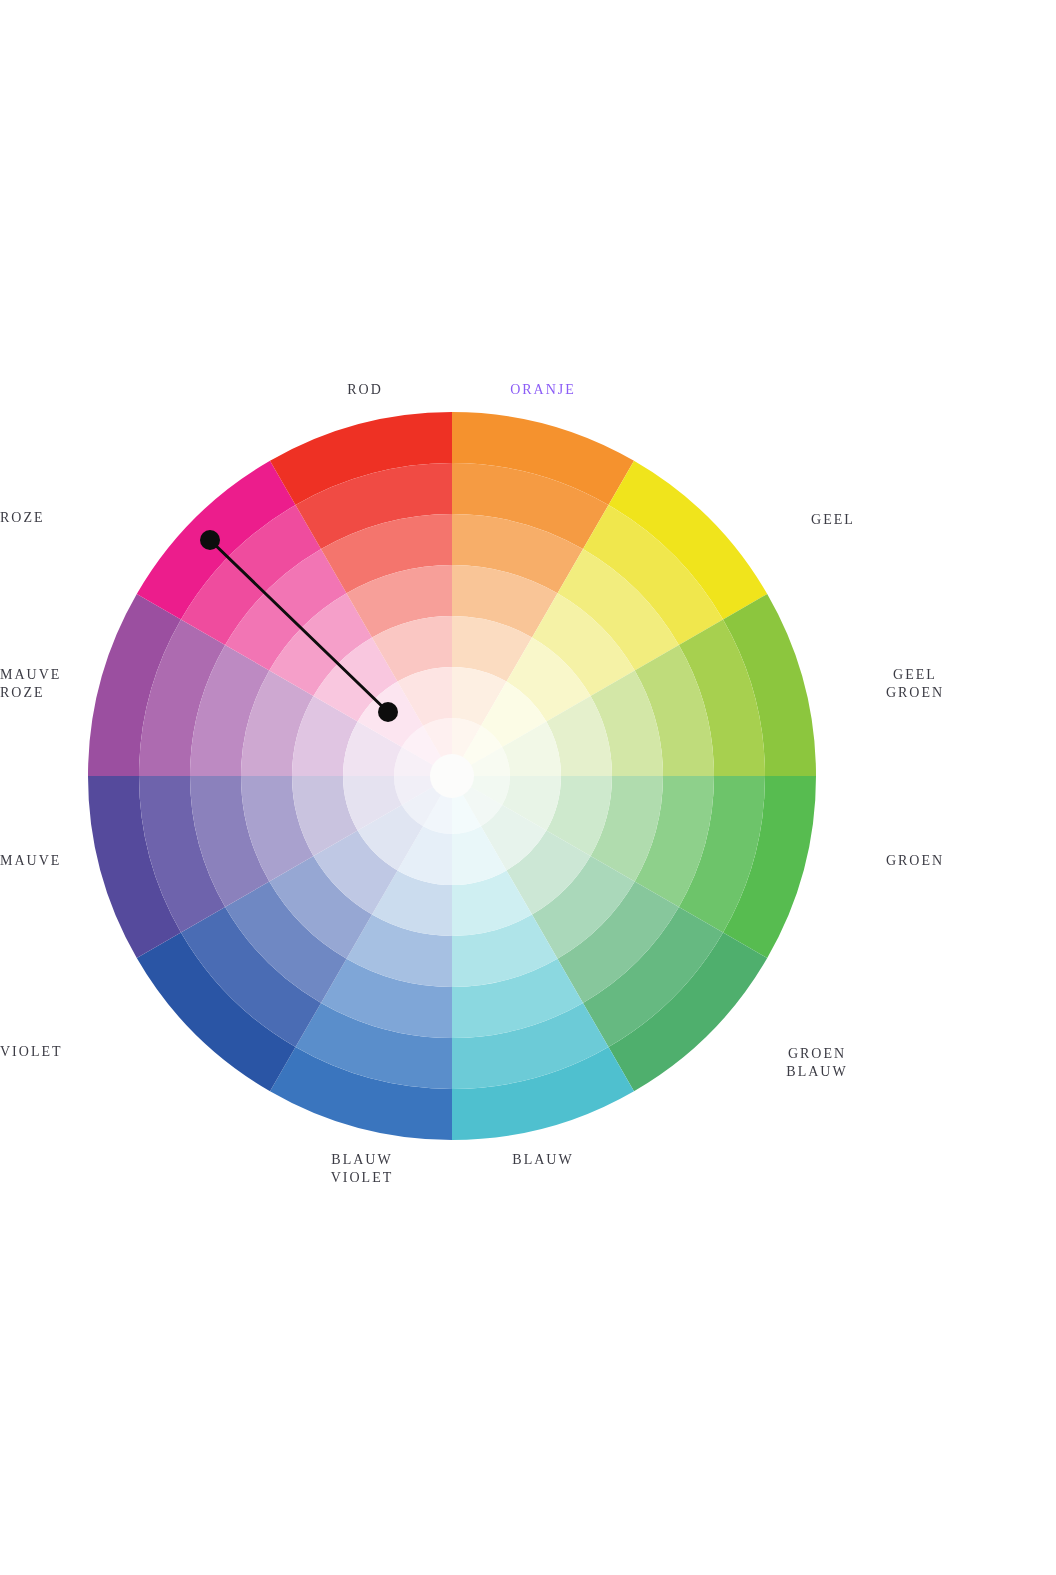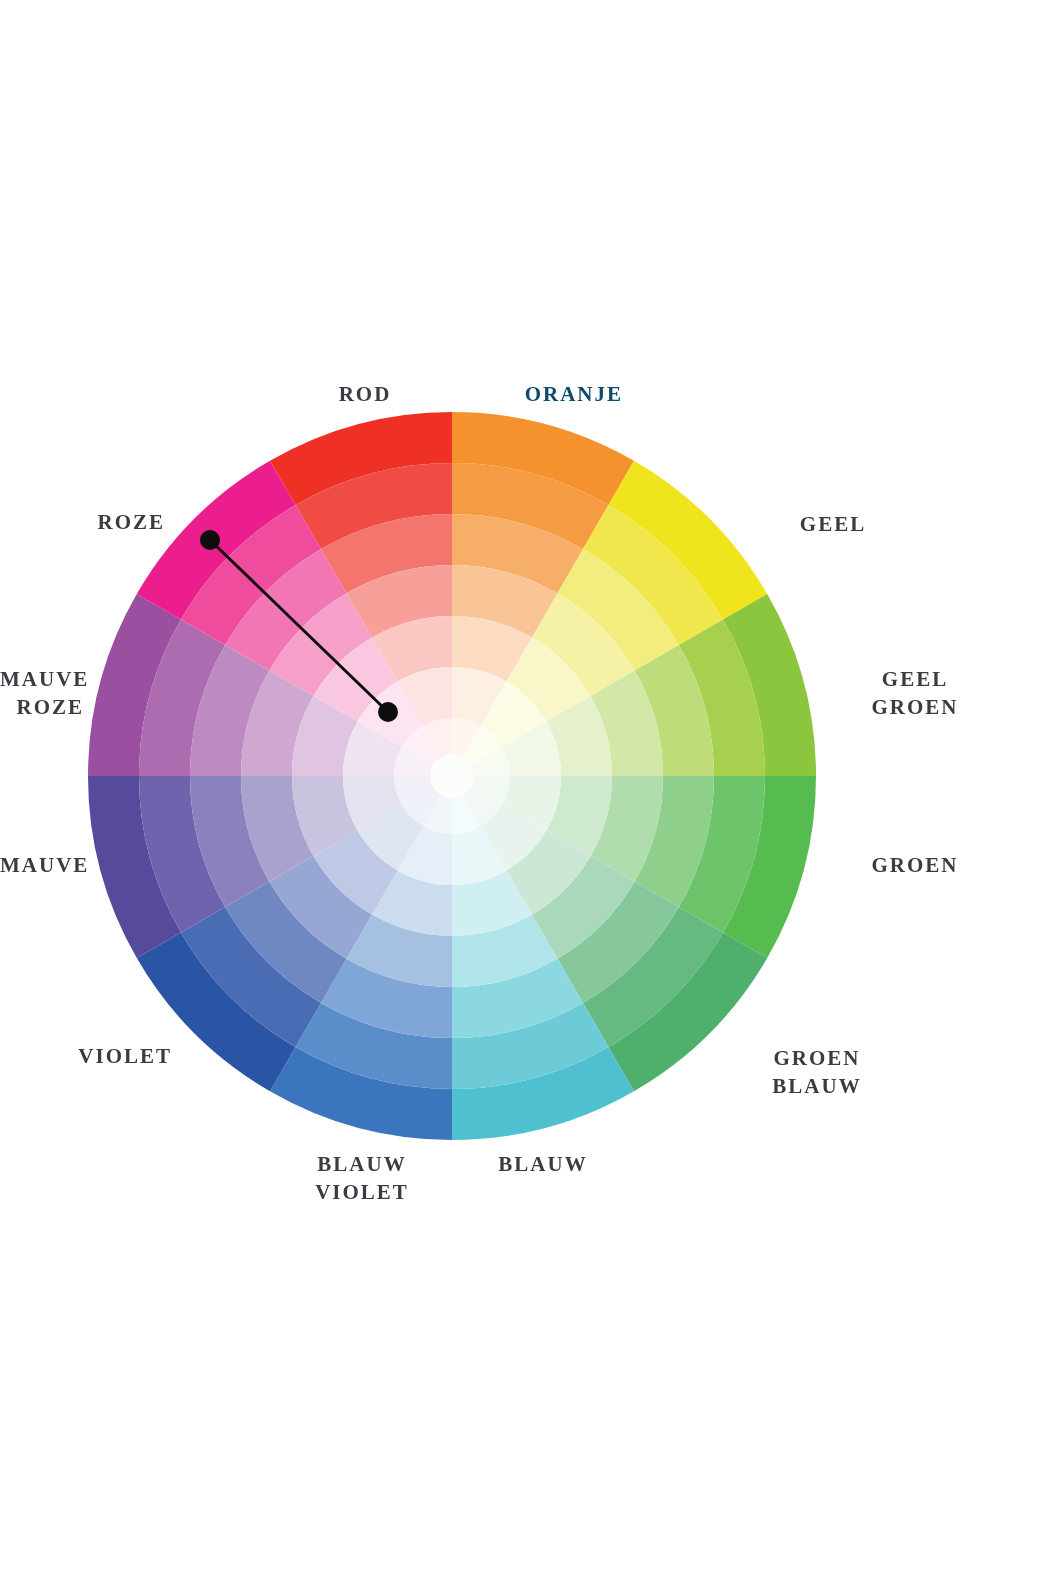--- a/index.html
+++ b/index.html
@@ -25,30 +25,29 @@
     position: absolute;
     left: 0;
     top: 0;
     width: 1056px;
     height: 1575px;
     display: block;
   }
   .wheel-label {
     position: absolute;
     font-family: "Liberation Serif", "DejaVu Serif", serif;
-    font-size: 21px;
+    font-size: 14px;
     letter-spacing: 2.0px;
     color: #3b3b44;
     line-height: 1.32;
     white-space: pre-line;
     text-transform: uppercase;
     user-select: none;
-    font-weight: bold;
   }
-  .lbl-left   { text-align: right; }
+  .lbl-left   { }
   .lbl-right  { text-align: center; }
   .lbl-center { text-align: center; }
 </style>
 </head>
 <body>
 
 <div id="stage">
   <svg class="wheel" id="wheel-svg" viewBox="0 0 1056 1575" xmlns="http://www.w3.org/2000/svg" aria-hidden="true">
       <g>
         <path d="M 452 412 A 364 364 0 0 1 634 460.76675302246434 L 608.5 504.9340486154707 A 313 313 0 0 0 452 463 Z" fill="#F5922E" stroke="none" shape-rendering="geometricPrecision"></path>
@@ -140,21 +139,21 @@
         <circle cx="452" cy="776" r="22" fill="#FCFCFB"></circle>
       </g>
       <g>
         <line x1="210" y1="540" x2="388" y2="712" stroke="#0d0d0d" stroke-width="3" stroke-linecap="round"></line>
         <circle cx="210" cy="540" r="10" fill="#0d0d0d"></circle>
         <circle cx="388" cy="712" r="10" fill="#0d0d0d"></circle>
       </g>
     </svg>
   <div id="label-layer">
       <div class="wheel-label lbl-center" style="left: 285px; top: 381px; width: 160px; color: rgb(59, 59, 68);">ROD</div>
-      <div class="wheel-label lbl-center" style="left: 463px; top: 381px; width: 160px; color: #0c4a6e; text-align: right;">ORANJE</div>
+      <div class="wheel-label lbl-center" style="left: 463px; top: 381px; width: 160px; color: #8b5cf6;">ORANJE</div>
       <div class="wheel-label lbl-right" style="left: 743px; top: 511px; width: 180px; color: rgb(59, 59, 68);">GEEL</div>
       <div class="wheel-label lbl-right" style="left: 825px; top: 666px; width: 180px; color: rgb(59, 59, 68);">GEEL
 GROEN</div>
       <div class="wheel-label lbl-right" style="left: 825px; top: 852px; width: 180px; color: rgb(59, 59, 68);">GROEN</div>
       <div class="wheel-label lbl-right" style="left: 727px; top: 1045px; width: 180px; color: rgb(59, 59, 68);">GROEN
 BLAUW</div>
       <div class="wheel-label lbl-center" style="left: 463px; top: 1151px; width: 160px; color: rgb(59, 59, 68);">BLAUW</div>
       <div class="wheel-label lbl-center" style="left: 282px; top: 1151px; width: 160px; color: rgb(59, 59, 68);">BLAUW
 VIOLET</div>
       <div class="wheel-label lbl-left" style="left: 0px; top: 1043px; width: 172px; color: rgb(59, 59, 68);">VIOLET</div>

